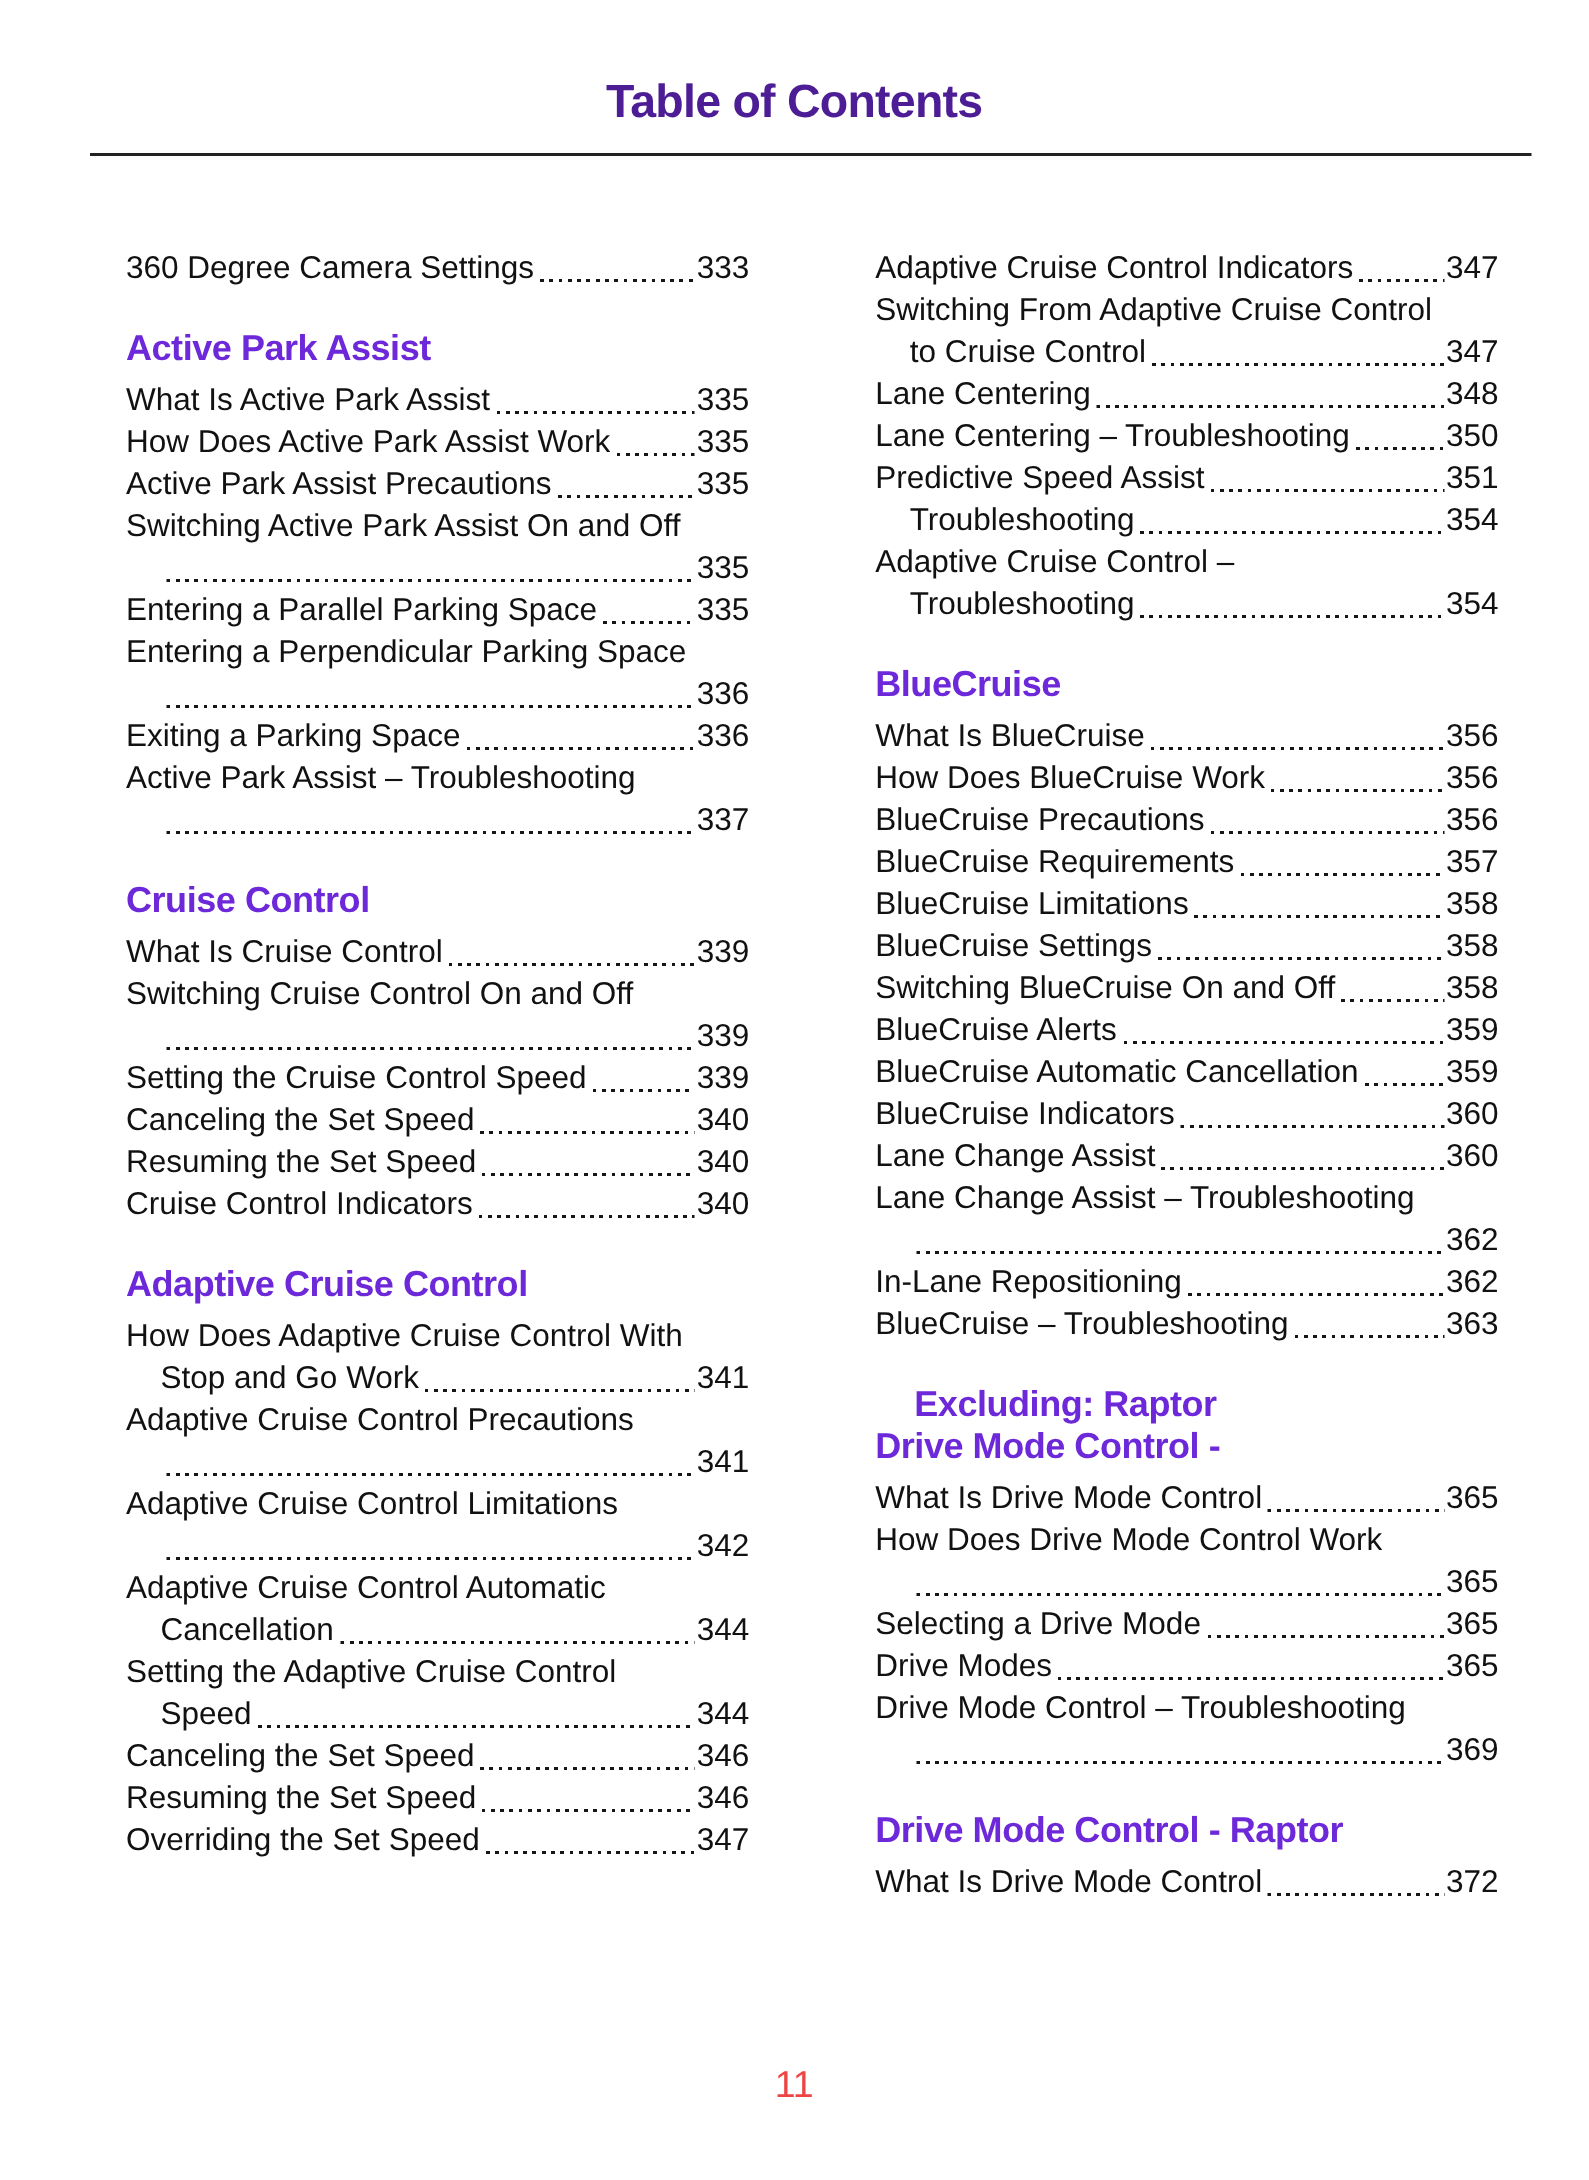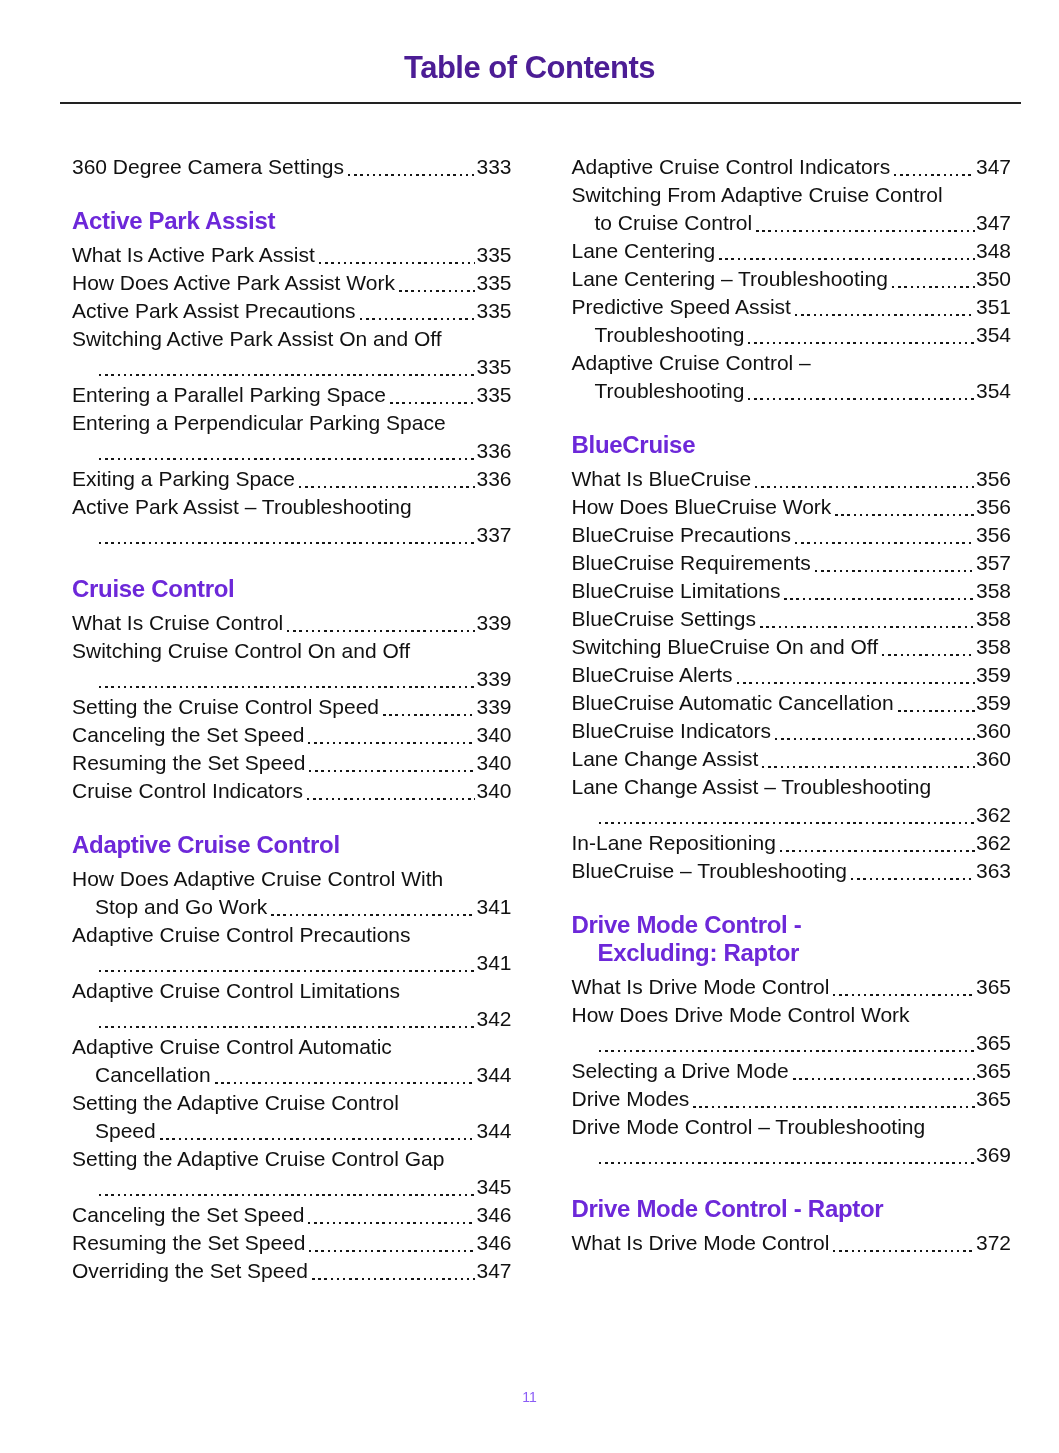--- a/index.html
+++ b/index.html
@@ -32,21 +32,21 @@
   }
   .columns {
     display: flex;
     gap: 52px;
     padding: 45px 44px 0 68px;
   }
   .column {
     flex: 1 1 0;
     min-width: 0;
   }
-  .section { margin: 4px; }
+  .section { margin: 16px; }
   .heading {
     font-size: 24px;
     line-height: 28px;
     font-weight: bold;
     letter-spacing: -0.3px;
     color: #6d28d9;
     margin: 26px 0 6px 0;
   }
   .section:first-child .heading { margin-top: 0; }
   .heading .h-line { display: block; }
@@ -69,22 +69,22 @@
     align-self: flex-end;
     background: repeating-linear-gradient(to right, #161616 0 2.5px, transparent 2.5px 6.2px);
   }
   .pagenum { flex: 0 0 auto; }
   .folio {
     position: absolute;
     bottom: 48px;
     left: 0;
     width: 100%;
     text-align: center;
-    font-size: 14px;
-    color: #8b5cf6;
+    font-size: 25px;
+    color: #ef4444;
   }
 </style>
 </head>
 <body>
 
 <div class="page">
   <h1 class="title">Table of Contents</h1>
   <div class="rule"></div>
   <div class="columns" id="toc-columns">
       <div class="column">
@@ -266,30 +266,20 @@
               <span class="entry-text">Setting the Adaptive Cruise Control</span>
             </div>
             <div class="entry-line cont">
               <span class="entry-text">Speed</span>
               <span class="leader"></span>
               <span class="pagenum">344</span>
             </div>
           </div>
           <div class="entry">
             <div class="entry-line">
-              <span class="entry-text">Setting the Adaptive Cruise Control Gap</span>
-            </div>
-            <div class="entry-line cont">
-              <span class="entry-text"></span>
-              <span class="leader"></span>
-              <span class="pagenum">345</span>
-            </div>
-          </div>
-          <div class="entry">
-            <div class="entry-line">
               <span class="entry-text">Canceling the Set Speed</span>
               <span class="leader"></span>
               <span class="pagenum">346</span>
             </div>
           </div>
           <div class="entry">
             <div class="entry-line">
               <span class="entry-text">Resuming the Set Speed</span>
               <span class="leader"></span>
               <span class="pagenum">346</span>
@@ -463,22 +453,22 @@
           <div class="entry">
             <div class="entry-line">
               <span class="entry-text">BlueCruise – Troubleshooting</span>
               <span class="leader"></span>
               <span class="pagenum">363</span>
             </div>
           </div>
         </div>
         <div class="section">
           <div class="heading">
+            <span class="h-line cont">Excluding: Raptor</span>
             <span class="h-line">Drive Mode Control -</span>
-            <span class="h-line cont">Excluding: Raptor</span>
           </div>
           <div class="entry">
             <div class="entry-line">
               <span class="entry-text">What Is Drive Mode Control</span>
               <span class="leader"></span>
               <span class="pagenum">365</span>
             </div>
           </div>
           <div class="entry">
             <div class="entry-line">

